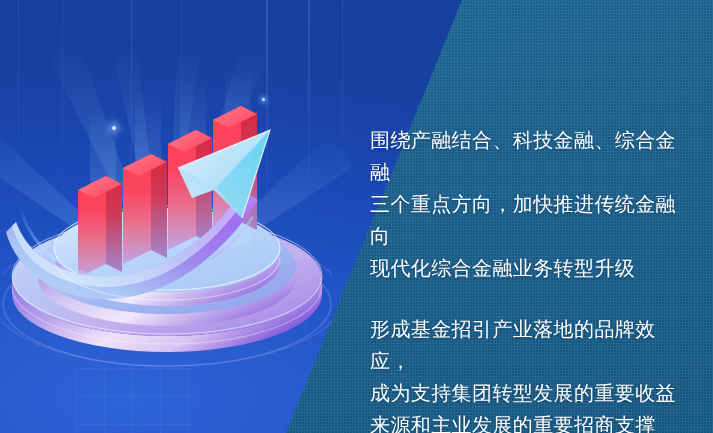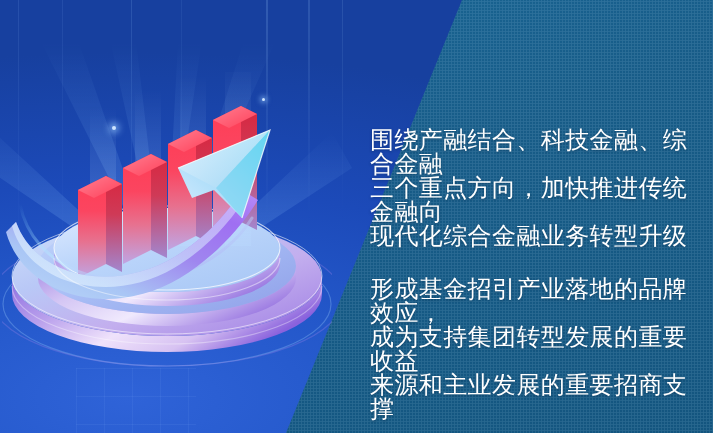--- a/index.html
+++ b/index.html
@@ -76,22 +76,22 @@
 
   
   .art{position:absolute;left:2px;top:72px;width:330px;height:300px;}
 
   
   .copy{
     position:absolute;left:370px;top:104px;width:320px;
     color:#ffffff;
   }
   .para{
-    font-size:24px;
-    line-height:24px;
+    font-size:20px;
+    line-height:32px;
     letter-spacing:.4px;
     text-shadow:0 1px 3px rgba(0,30,60,.45);
     white-space:pre-line;
     font-weight:400;
   }
   .para + .para{margin-top:29px;}
 </style>
 </head>
 <body>
 

